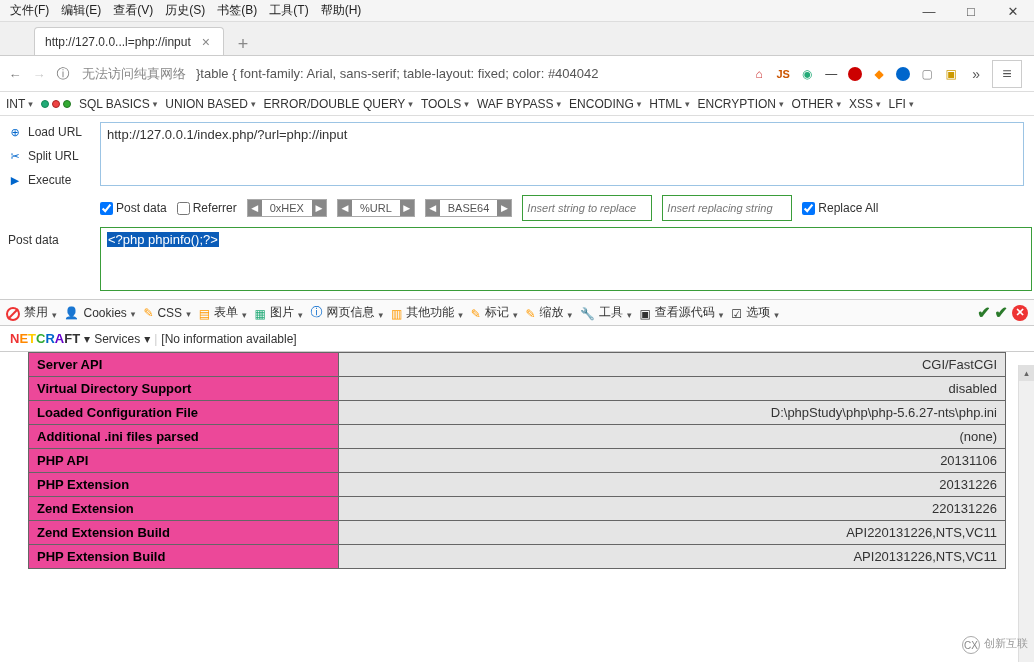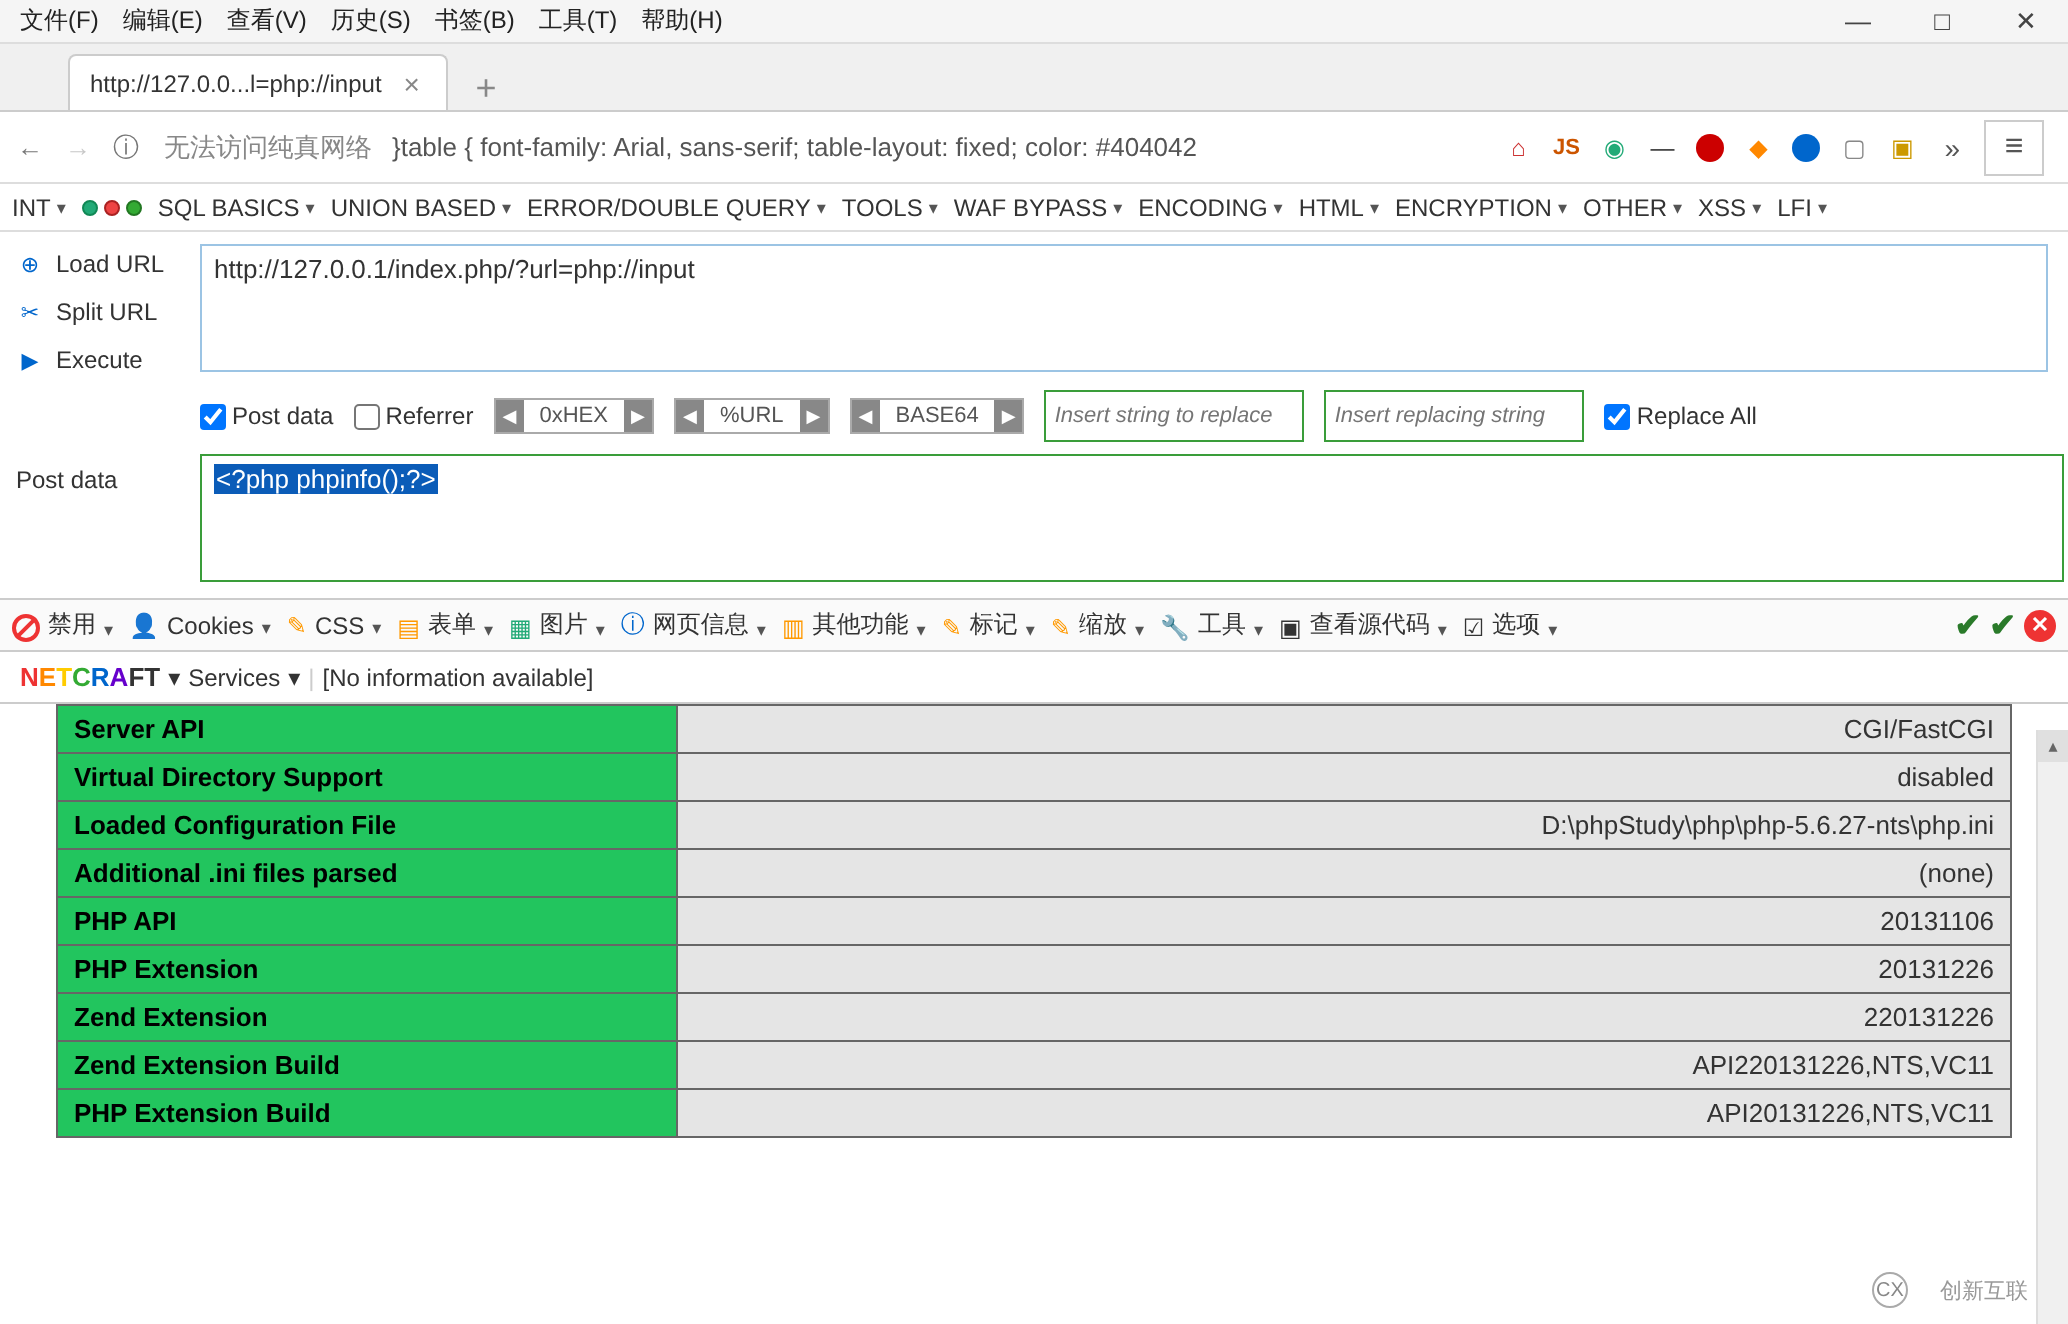--- a/index.html
+++ b/index.html
@@ -1,19 +1,19 @@
 <!DOCTYPE html>
 <html><head>
 <meta charset="utf-8">
 <style>
 * { box-sizing: border-box; margin: 0; padding: 0; font-family: "Microsoft YaHei", Arial, sans-serif; }
 body { width: 1034px; height: 662px; overflow: hidden; background: #fff; font-size: 12px; color: #333; position: relative; }
 
 
-.title-bar { height: 22px; background: #f5f5f5; display: flex; align-items: flex-end; border-bottom: 1px solid #ddd; }
+.title-bar { height: 22px; background: #f5f5f5; display: flex; align-items: flex-start; border-bottom: 1px solid #ddd; }
 .title-menus { display: flex; gap: 4px; padding-left: 6px; font-size: 12px; color: #222; }
 .title-menus span { padding: 2px 4px; cursor: default; }
 .window-controls { margin-left: auto; display: flex; }
 .window-controls div { width: 42px; height: 22px; display: flex; align-items: center; justify-content: center; font-size: 13px; color: #444; }
 
 
 .tab-strip { height: 34px; background: #f0f0f0; display: flex; align-items: flex-end; padding-left: 34px; border-bottom: 1px solid #ccc; }
 .tab { height: 28px; background: #fff; border: 1px solid #ccc; border-bottom: none; display: flex; align-items: center; padding: 0 10px; gap: 8px; border-radius: 4px 4px 0 0; font-size: 12px; min-width: 190px; }
 .tab-close { font-size: 14px; color: #888; padding: 0 3px; }
 .tab-plus { width: 26px; height: 22px; display: flex; align-items: center; justify-content: center; font-size: 18px; color: #888; margin-left: 6px; }
@@ -72,25 +72,25 @@
 
 .nc-bar { height: 26px; display: flex; align-items: center; padding: 0 10px; gap: 4px; font-size: 12px; border-bottom: 1px solid #ccc; }
 .nc-logo { font-weight: bold; font-size: 13px; }
 .nc-logo span:nth-child(1){color:#e33}.nc-logo span:nth-child(2){color:#f80}.nc-logo span:nth-child(3){color:#fc0}.nc-logo span:nth-child(4){color:#3a3}.nc-logo span:nth-child(5){color:#06c}.nc-logo span:nth-child(6){color:#60c}.nc-logo span:nth-child(7){color:#333}.nc-logo span:nth-child(8){color:#333}
 .nc-sep { color: #ccc; }
 
 
 .phpinfo { padding: 0 28px; }
 .phpinfo table { width: 100%; border-collapse: collapse; table-layout: fixed; }
 .phpinfo td { border: 1px solid #666; padding: 4px 8px; font-size: 13px; }
-.phpinfo td.key { background: #22c55e; font-weight: bold; width: 310px; color: #000; }
+.phpinfo td.key { background: #ec4899; font-weight: bold; width: 310px; color: #000; }
 .phpinfo td.val { background: #e5e5e5; color: #333; text-align: right; }
 
 
-.watermark { position: absolute; right: 20px; bottom: 8px; font-size: 11px; color: #999; display: flex; align-items: center; gap: 16px; }
+.watermark { position: absolute; right: 6px; bottom: 8px; font-size: 11px; color: #999; display: flex; align-items: flex-start; gap: 4px; }
 .watermark .wm-circle { width: 18px; height: 18px; border: 1px solid #aaa; border-radius: 50%; display: flex; align-items: center; justify-content: center; font-size: 10px; color: #888; }
 
 
 .scroll-mock { position: absolute; right: 0; top: 365px; bottom: 0; width: 16px; background: #f0f0f0; border-left: 1px solid #ddd; }
 .scroll-mock .btn { height: 16px; background: #e0e0e0; display: flex; align-items: center; justify-content: center; font-size: 9px; color: #666; }
 </style>
 </head>
 <body>
 
 <div class="title-bar">

